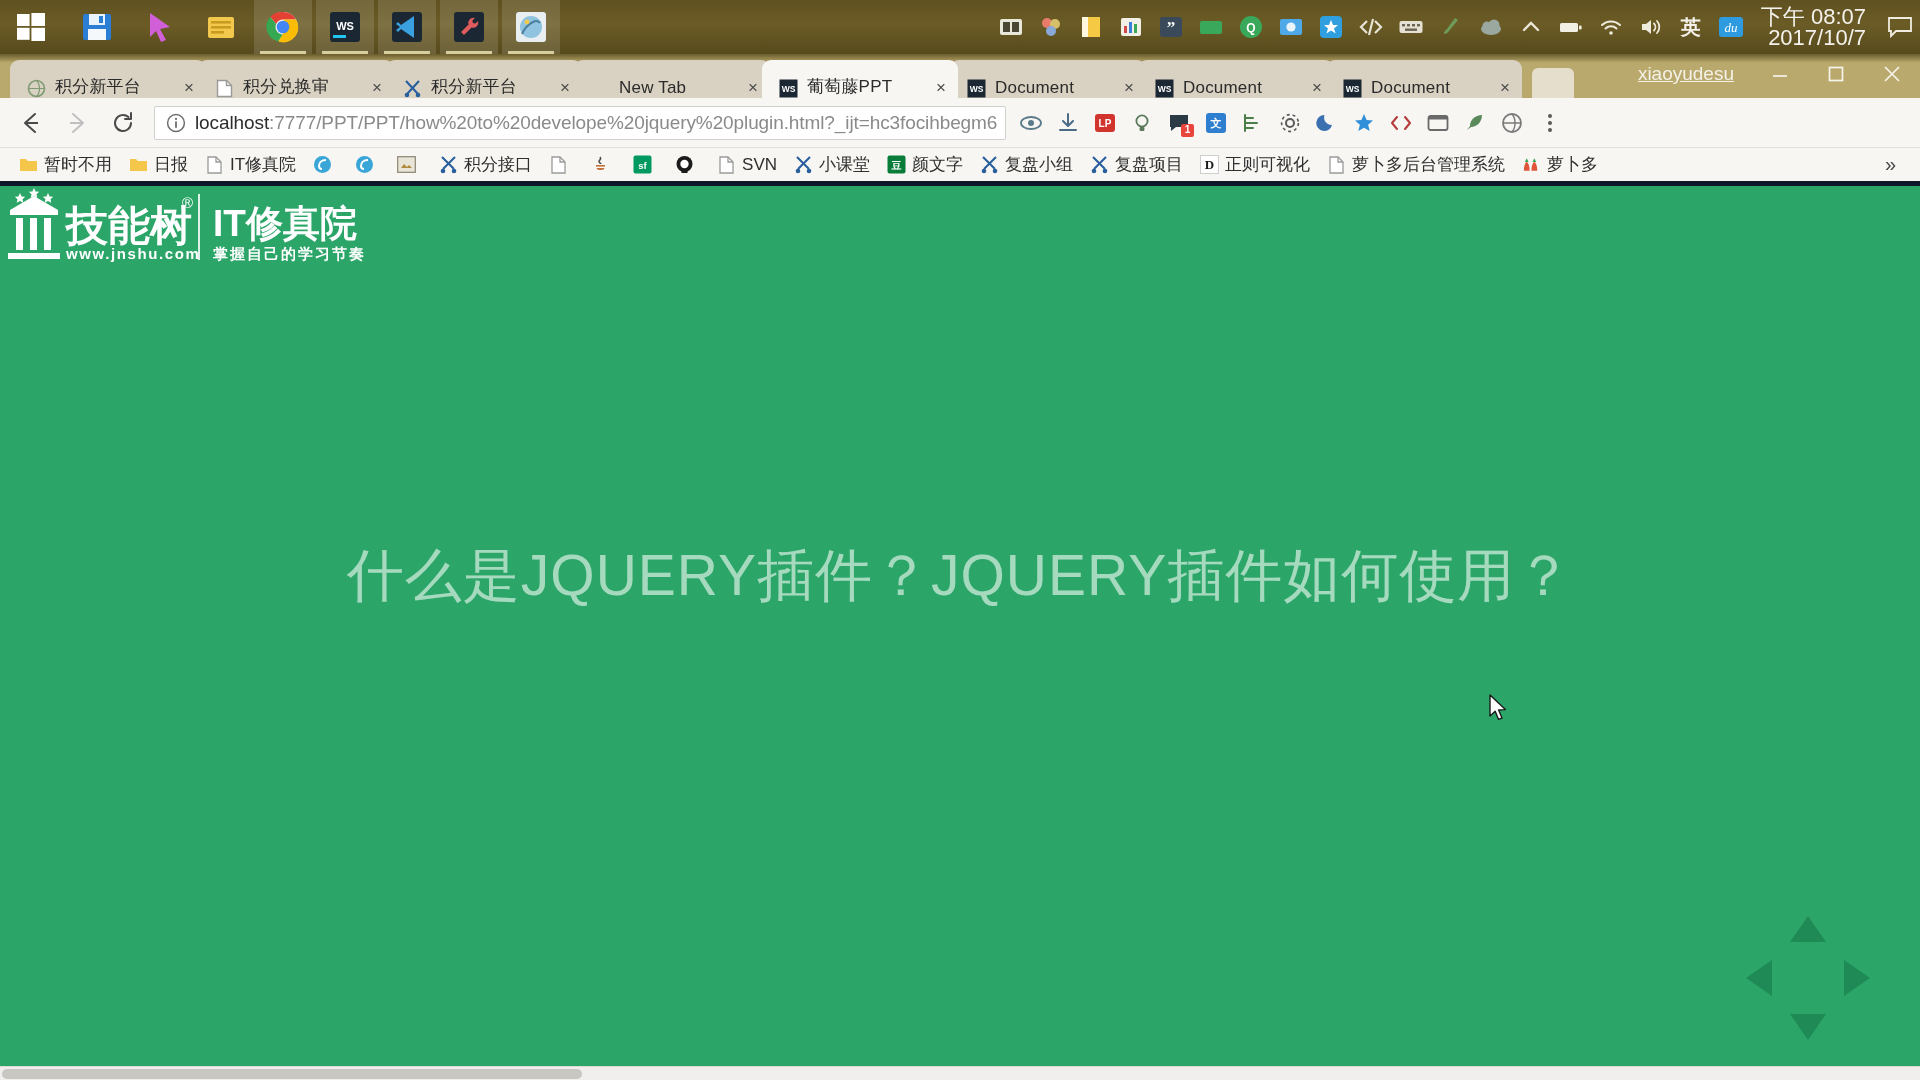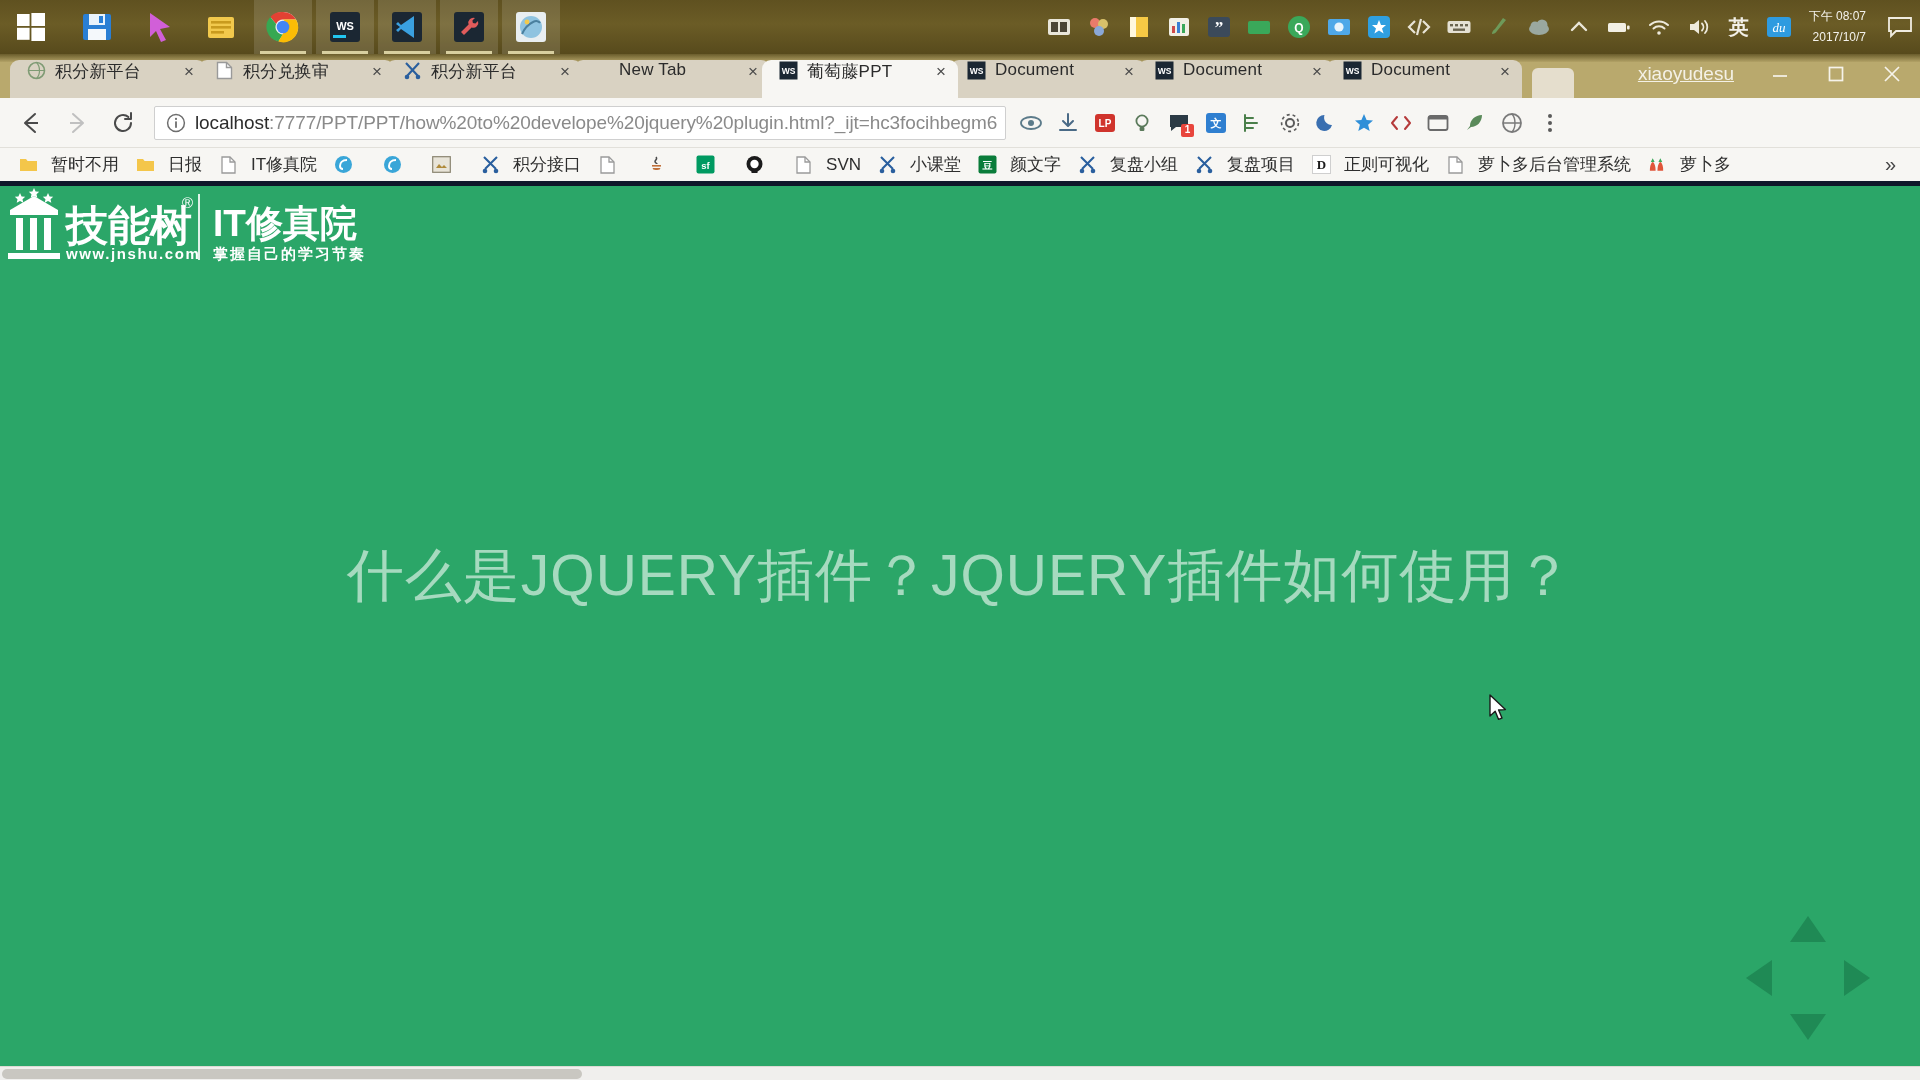--- a/index.html
+++ b/index.html
@@ -37,21 +37,21 @@
   .tb-ico { width: 34px; height: 34px; display:block; }
 
   .tray { margin-left: auto; display: flex; align-items: center; height: 54px; }
   .tray-item {
     height: 54px; min-width: 40px; padding: 0 6px;
     display: flex; align-items: center; justify-content: center;
   }
   .tray-ico { width: 26px; height: 26px; display: block; }
   .tray-text { color: #f2f0e8; font-size: 20px; font-weight: 700; }
   .clock {
-    color: #f4f2ec; font-size: 12px; line-height: 21px;
+    color: #f4f2ec; font-size: 22px; line-height: 21px;
     text-align: right; padding: 0 14px 0 10px; white-space: nowrap;
   }
   .notif-ico { width: 26px; height: 22px; }
 
   
   .browser {
     position: absolute; top: 54px; left: 0;
     width: 1920px; height: 1026px;
     background: #ffffff;
   }
@@ -66,21 +66,21 @@
     content:""; position:absolute; left:0; right:0; top:0; height:8px;
     background: linear-gradient(180deg, rgba(92,79,32,0.85), rgba(150,133,74,0.2));
     pointer-events:none;
   }
   .tab {
     position: relative;
     height: 38px;
     min-width: 120px;
     max-width: 196px;
     flex: 0 1 196px;
-    display: flex; align-items: flex-start;
+    display: flex; align-items: flex-end;
     padding: 0 6px 0 16px;
     background: #d9d2c2;
     border-top-left-radius: 9px; border-top-right-radius: 9px;
     margin-right: -8px;
     color: #2b2b2b;
     overflow: hidden;
   }
   .tab.sel { background: #f7f6f3; z-index: 5; }
   .tab-fav {
     width: 20px; height: 20px; flex: 0 0 20px; margin-right: 9px;
@@ -139,21 +139,21 @@
   .menu-dots { width: 40px; height: 44px; display:flex; flex-direction:column; align-items:center; justify-content:center; gap:3px; }
   .menu-dots i { width:4px; height:4px; background:#5a5a5a; border-radius:50%; display:block; }
 
   .bookmarks {
     height: 38px; background: #f7f6f3;
     display: flex; align-items: center; padding: 0 10px;
     border-bottom: 5px solid #0f172a;
     overflow: hidden;
   }
   .bm { display:flex; align-items:center; padding: 0 8px; height: 30px; flex: 0 0 auto; }
-  .bm-ico { width: 20px; height: 20px; margin-right: 13px; flex:0 0 20px; display:flex; align-items:center; justify-content:center; }
+  .bm-ico { width: 20px; height: 20px; margin-right: 6px; flex:0 0 20px; display:flex; align-items:center; justify-content:center; }
   .bm-label { font-size: 17px; color: #2e2e2e; white-space: nowrap; }
   .bm-more { margin-left: auto; padding: 0 14px; font-size: 20px; color:#444; }
 
   
   .page {
     position: relative;
     height: 894px;
     background: #2ba668;
     overflow: hidden;
   }

